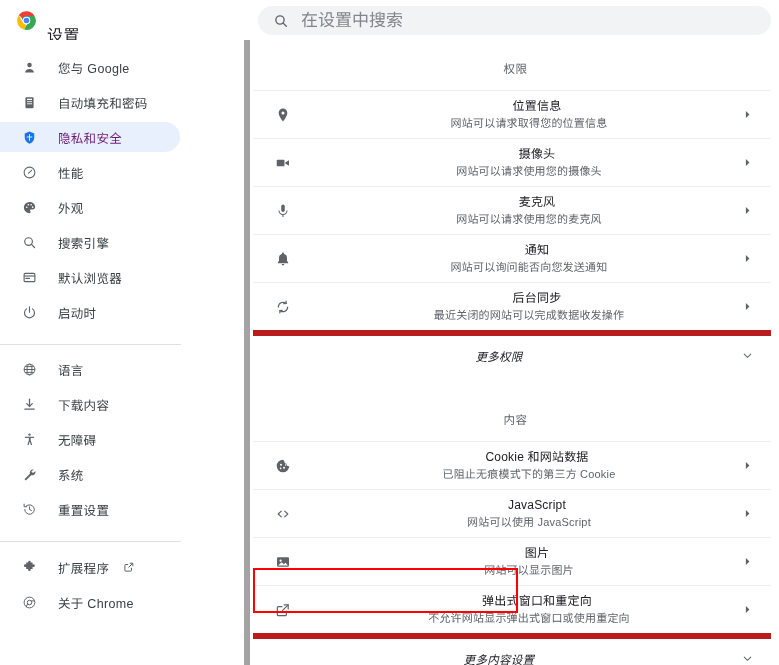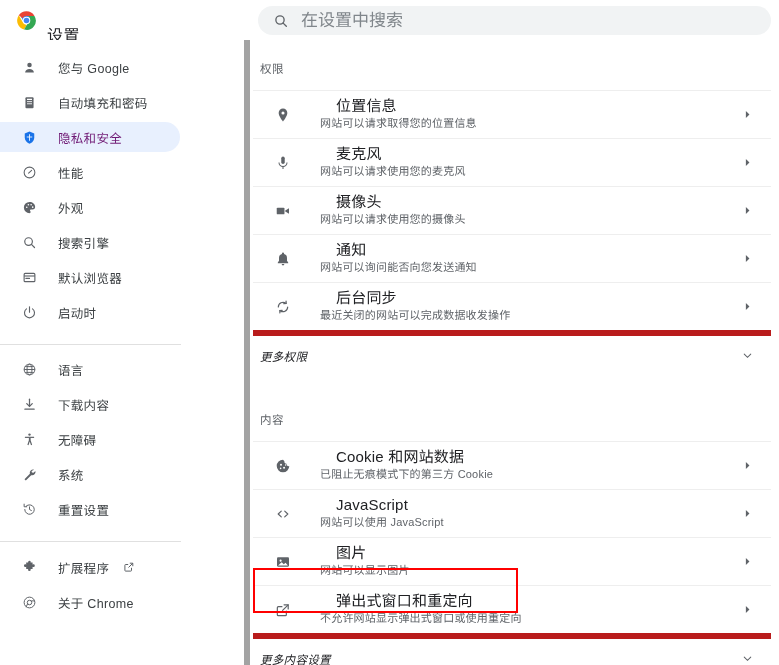--- a/index.html
+++ b/index.html
@@ -116,20 +116,21 @@
     margin: 0 63px 0 0;
   }
 
   
   .main {
     position: absolute;
     left: 251px; top: 40px;
     width: 528px; height: 625px;
     background: #ffffff;
     overflow: hidden;
+    text-align: center;
   }
   .card {
     background: #ffffff;
     margin: 0 8px 0 2px;
   }
   .section-title {
     font-size: 11.5px;
     color: #5f6368;
     padding: 20px 0 14px 7px;
     letter-spacing: .4px;
@@ -152,21 +153,21 @@
   }
   .row-text {
     margin-left: 27px;
     display: flex;
     flex-direction: column;
     justify-content: center;
     flex: 1 1 auto;
     min-width: 0;
   }
   .row-title {
-    font-size: 15px;
+    font-size: 12px;
     color: #202124;
     line-height: 16px;
     letter-spacing: .2px;
     margin-left: 16px;
   }
   .row-sub {
     font-size: 11px;
     color: #5f6368;
     line-height: 16px;
     margin-top: 1px;
@@ -449,46 +450,46 @@
         <span class="row-arrow">
           <svg viewBox="0 0 24 24" width="13" height="13" fill="#5f6368">
               <path d="M9 5.4 15.6 12 9 18.6z"></path>
             </svg>
         </span>
       </div>
 
       <div class="row">
         <span class="row-ic">
           <svg viewBox="0 0 24 24" width="16" height="16" fill="#5f6368">
+              <rect x="2.6" y="7" width="11.6" height="10" rx="1.4"></rect>
+              <path d="M15.4 11.4 21 8v8l-5.6-3.4z"></path>
+            </svg>
+        </span>
+        <span class="row-text">
+          <span class="row-title">摄像头</span>
+          <span class="row-sub">网站可以请求使用您的摄像头</span>
+        </span>
+        <span class="row-arrow">
+          <svg viewBox="0 0 24 24" width="13" height="13" fill="#5f6368">
+              <path d="M9 5.4 15.6 12 9 18.6z"></path>
+            </svg>
+        </span>
+      </div>
+
+      <div class="row">
+        <span class="row-ic">
+          <svg viewBox="0 0 24 24" width="16" height="16" fill="#5f6368">
               <rect x="9.4" y="2.4" width="5.2" height="11" rx="2.6"></rect>
               <path d="M6 11.2a6 6 0 0 0 12 0" fill="none" stroke="#5f6368" stroke-width="1.6"></path>
               <line x1="12" y1="17.2" x2="12" y2="21" stroke="#5f6368" stroke-width="1.6"></line>
             </svg>
         </span>
         <span class="row-text">
           <span class="row-title">麦克风</span>
           <span class="row-sub">网站可以请求使用您的麦克风</span>
-        </span>
-        <span class="row-arrow">
-          <svg viewBox="0 0 24 24" width="13" height="13" fill="#5f6368">
-              <path d="M9 5.4 15.6 12 9 18.6z"></path>
-            </svg>
-        </span>
-      </div>
-
-      <div class="row">
-        <span class="row-ic">
-          <svg viewBox="0 0 24 24" width="16" height="16" fill="#5f6368">
-              <rect x="2.6" y="7" width="11.6" height="10" rx="1.4"></rect>
-              <path d="M15.4 11.4 21 8v8l-5.6-3.4z"></path>
-            </svg>
-        </span>
-        <span class="row-text">
-          <span class="row-title">摄像头</span>
-          <span class="row-sub">网站可以请求使用您的摄像头</span>
         </span>
         <span class="row-arrow">
           <svg viewBox="0 0 24 24" width="13" height="13" fill="#5f6368">
               <path d="M9 5.4 15.6 12 9 18.6z"></path>
             </svg>
         </span>
       </div>
 
       <div class="row">
         <span class="row-ic">

